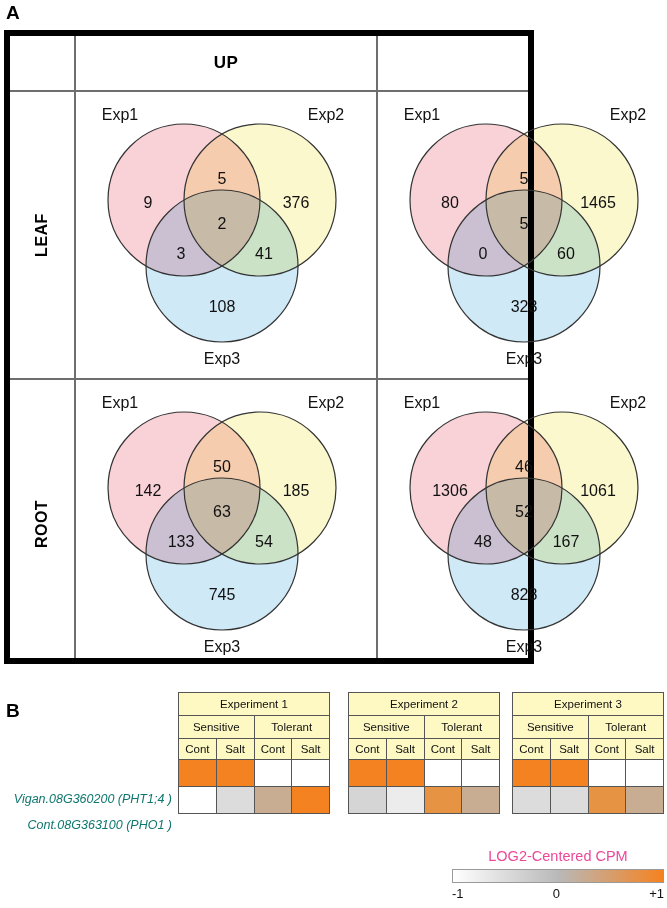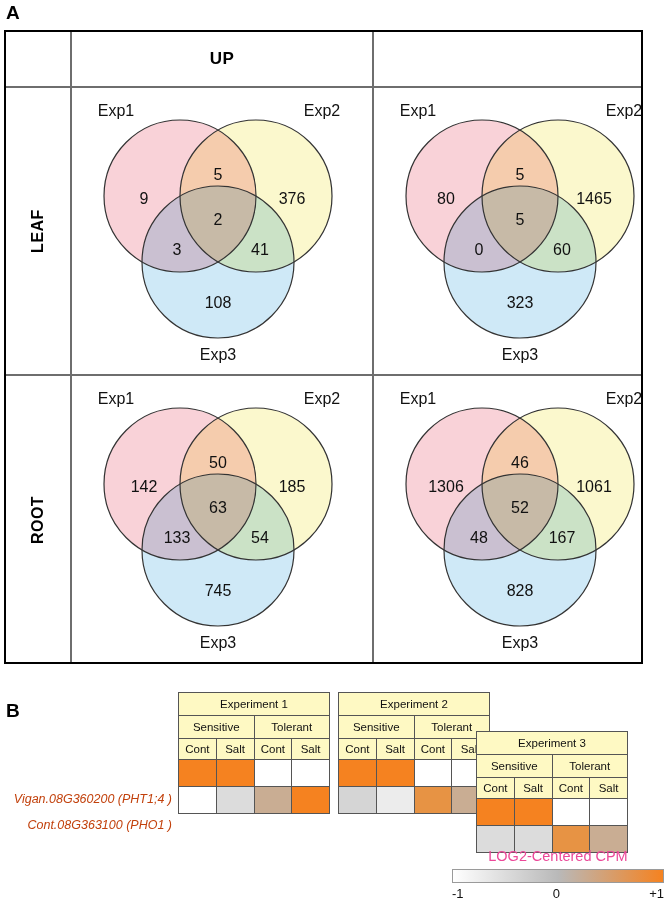--- a/index.html
+++ b/index.html
@@ -24,24 +24,24 @@
     color: #000;
   }
   #panel-a-label { left: 6px; top: 2px; }
   #panel-b-label { left: 6px; top: 700px; }
 
   
   #panel-a-table {
     position: absolute;
     left: 4px;
     top: 30px;
-    width: 639px;
+    width: 530px;
     height: 634px;
     box-sizing: border-box;
-    border: 2px solid #000000;
+    border: 6px solid #000000;
     background: #fff;
   }
   .pa-vline {
     position: absolute;
     top: 0;
     bottom: 0;
     width: 2px;
     background: #6e6e6e;
   }
   .pa-hline {
@@ -131,33 +131,33 @@
     top: 98px;
     width: 172px;
     text-align: right;
   }
   .gene-label {
     font-style: italic;
     font-size: 12.5px;
     height: 26px;
     line-height: 26px;
     white-space: nowrap;
-    color: #c2410c;
+    color: #0f766e;
   }
 
   .exp-table {
     position: absolute;
     top: 4px;
     width: 152px;
     border-collapse: collapse;
     table-layout: fixed;
   }
   #exp-table-1 { left: 178px; }
-  #exp-table-2 { left: 338px; }
-  #exp-table-3 { left: 476px; margin-top: 39px; }
+  #exp-table-2 { left: 348px; }
+  #exp-table-3 { left: 512px; }
 
   .exp-table td, .exp-table th {
     border: 1.5px solid #555;
     text-align: center;
     font-weight: normal;
     font-size: 11.5px;
     color: #111;
     padding: 0;
     background: #fef9c3;
   }

